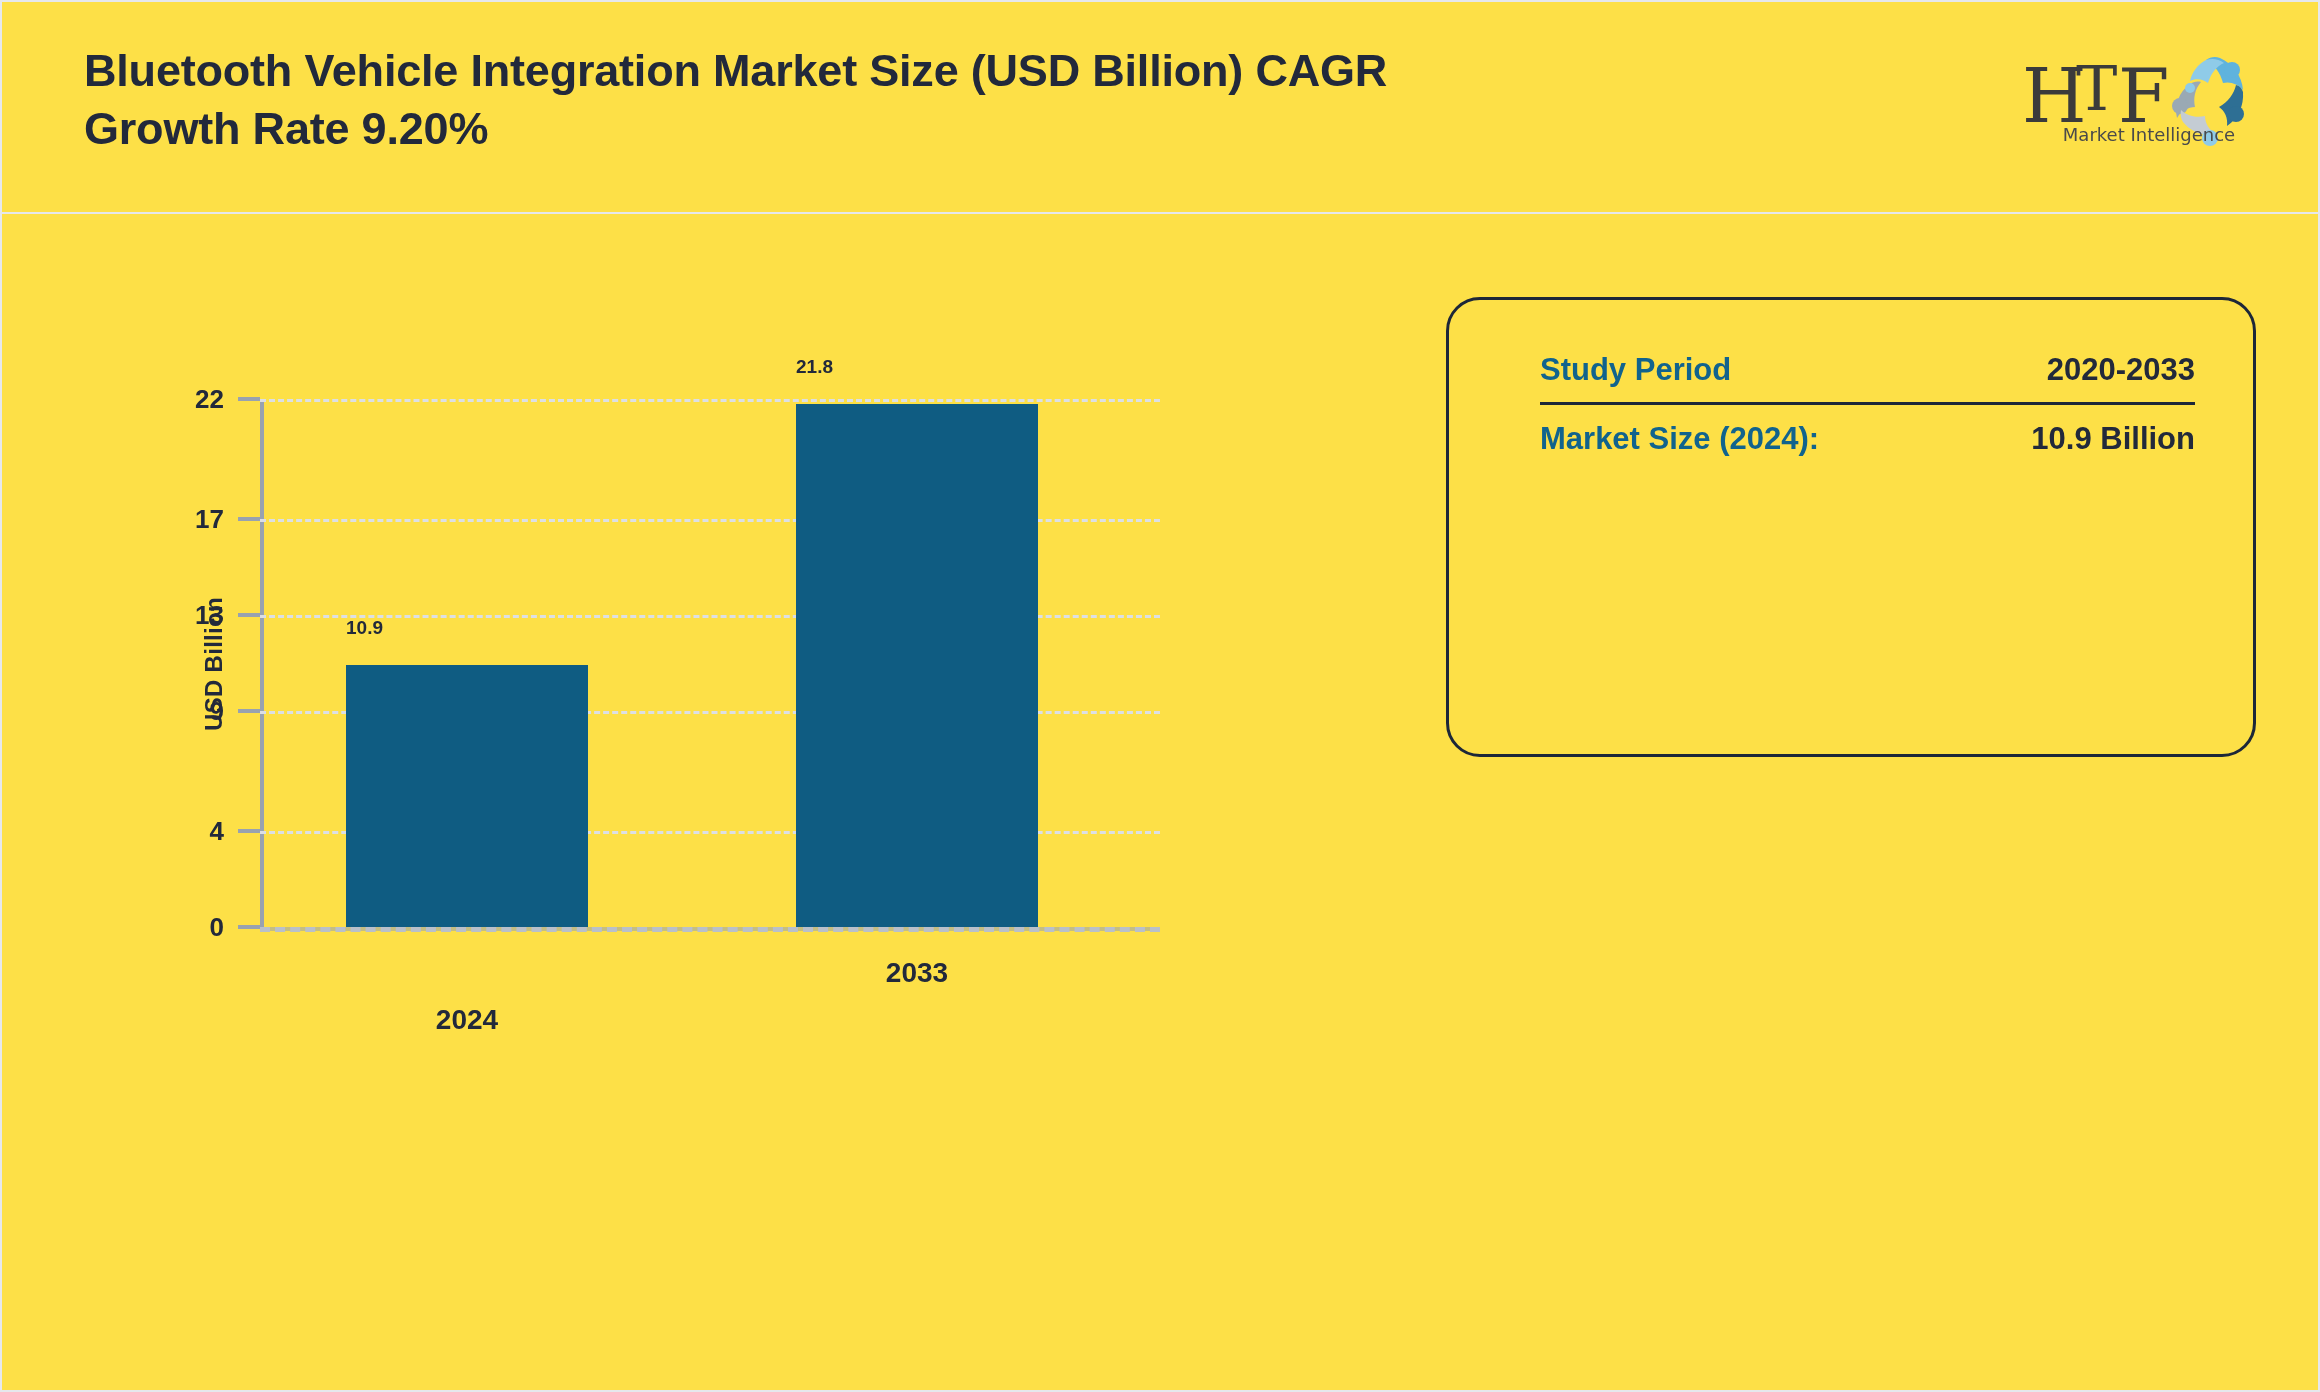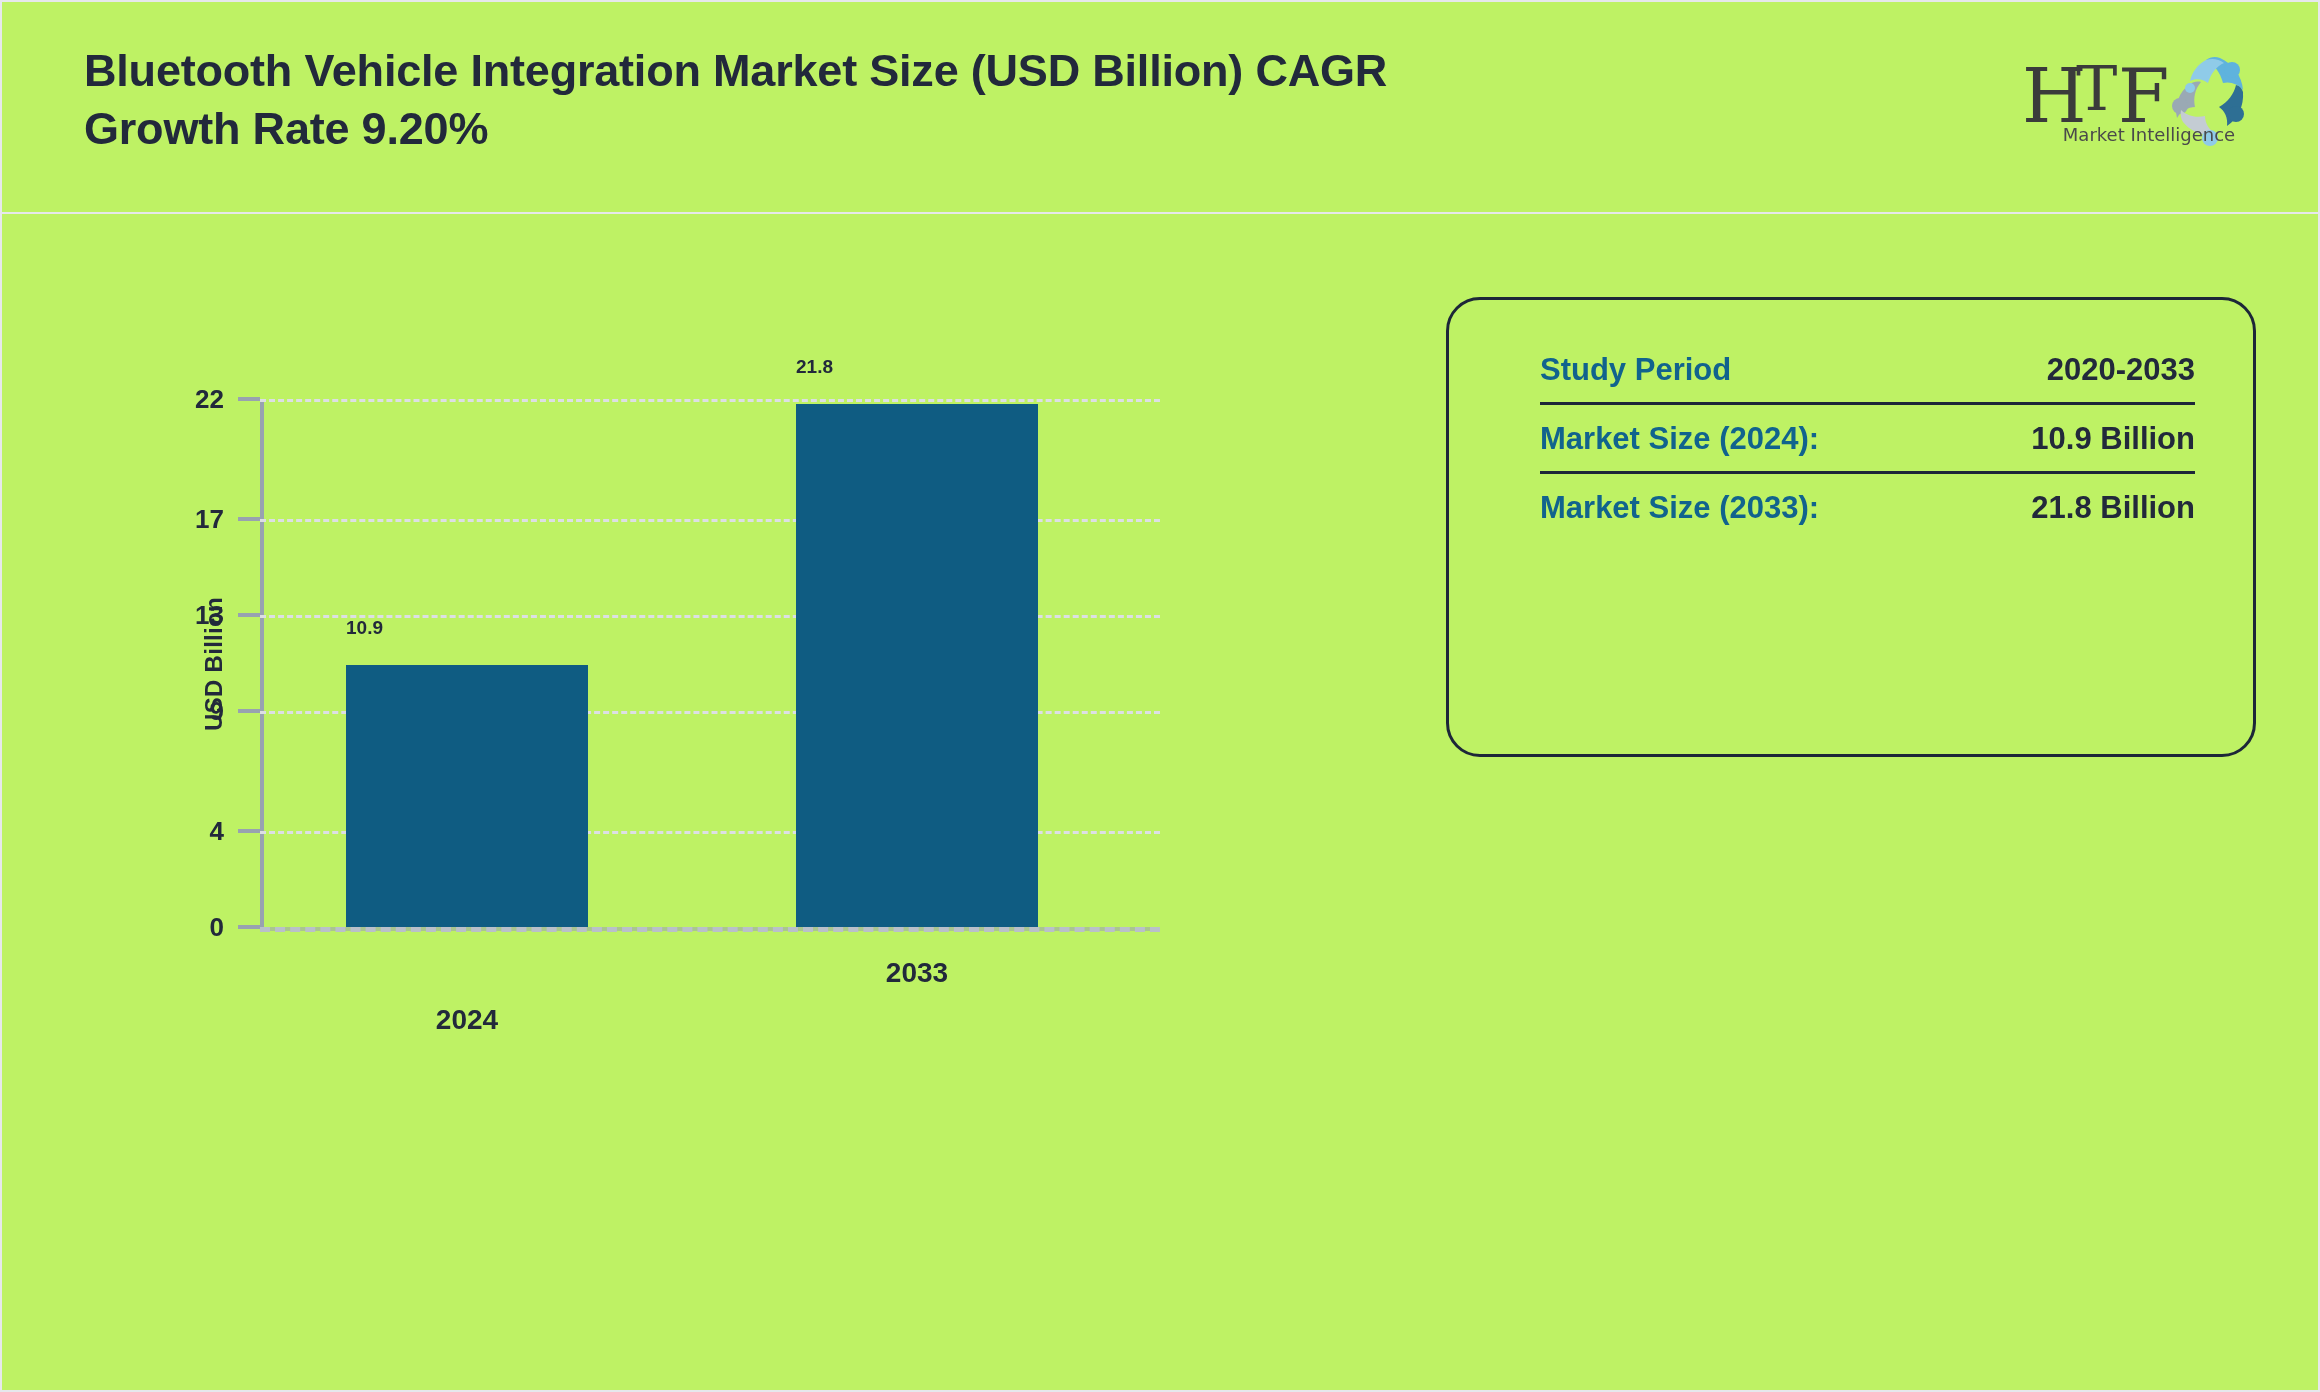--- a/index.html
+++ b/index.html
@@ -7,21 +7,21 @@
     width:2320px;height:1392px;
     background:#ffffff;
     font-family:"Liberation Sans", sans-serif;
     -webkit-font-smoothing:antialiased;
   }
   .page{
     position:relative;
     width:2320px;height:1392px;
     box-sizing:border-box;
     border:2px solid #e6e8ec;
-    background:#bef264;
+    background:#fde047;
     overflow:hidden;
   }
 
   
   .header{
     position:absolute;left:0;top:0;width:2320px;height:212px;
     border-bottom:2px solid #e6e8ec;
     box-sizing:border-box;
   }
   .title{
@@ -195,20 +195,16 @@
   <div class="card">
     <div id="card-rows">
         <div class="row">
           <span class="row-label">Study Period</span>
           <span class="row-value">2020-2033</span>
         </div>
         <div class="row sep">
           <span class="row-label">Market Size (2024):</span>
           <span class="row-value">10.9 Billion</span>
         </div>
-        <div class="row sep">
-          <span class="row-label">Market Size (2033):</span>
-          <span class="row-value">21.8 Billion</span>
-        </div>
       </div>
   </div>
 
 </div>
 
 </body></html>

